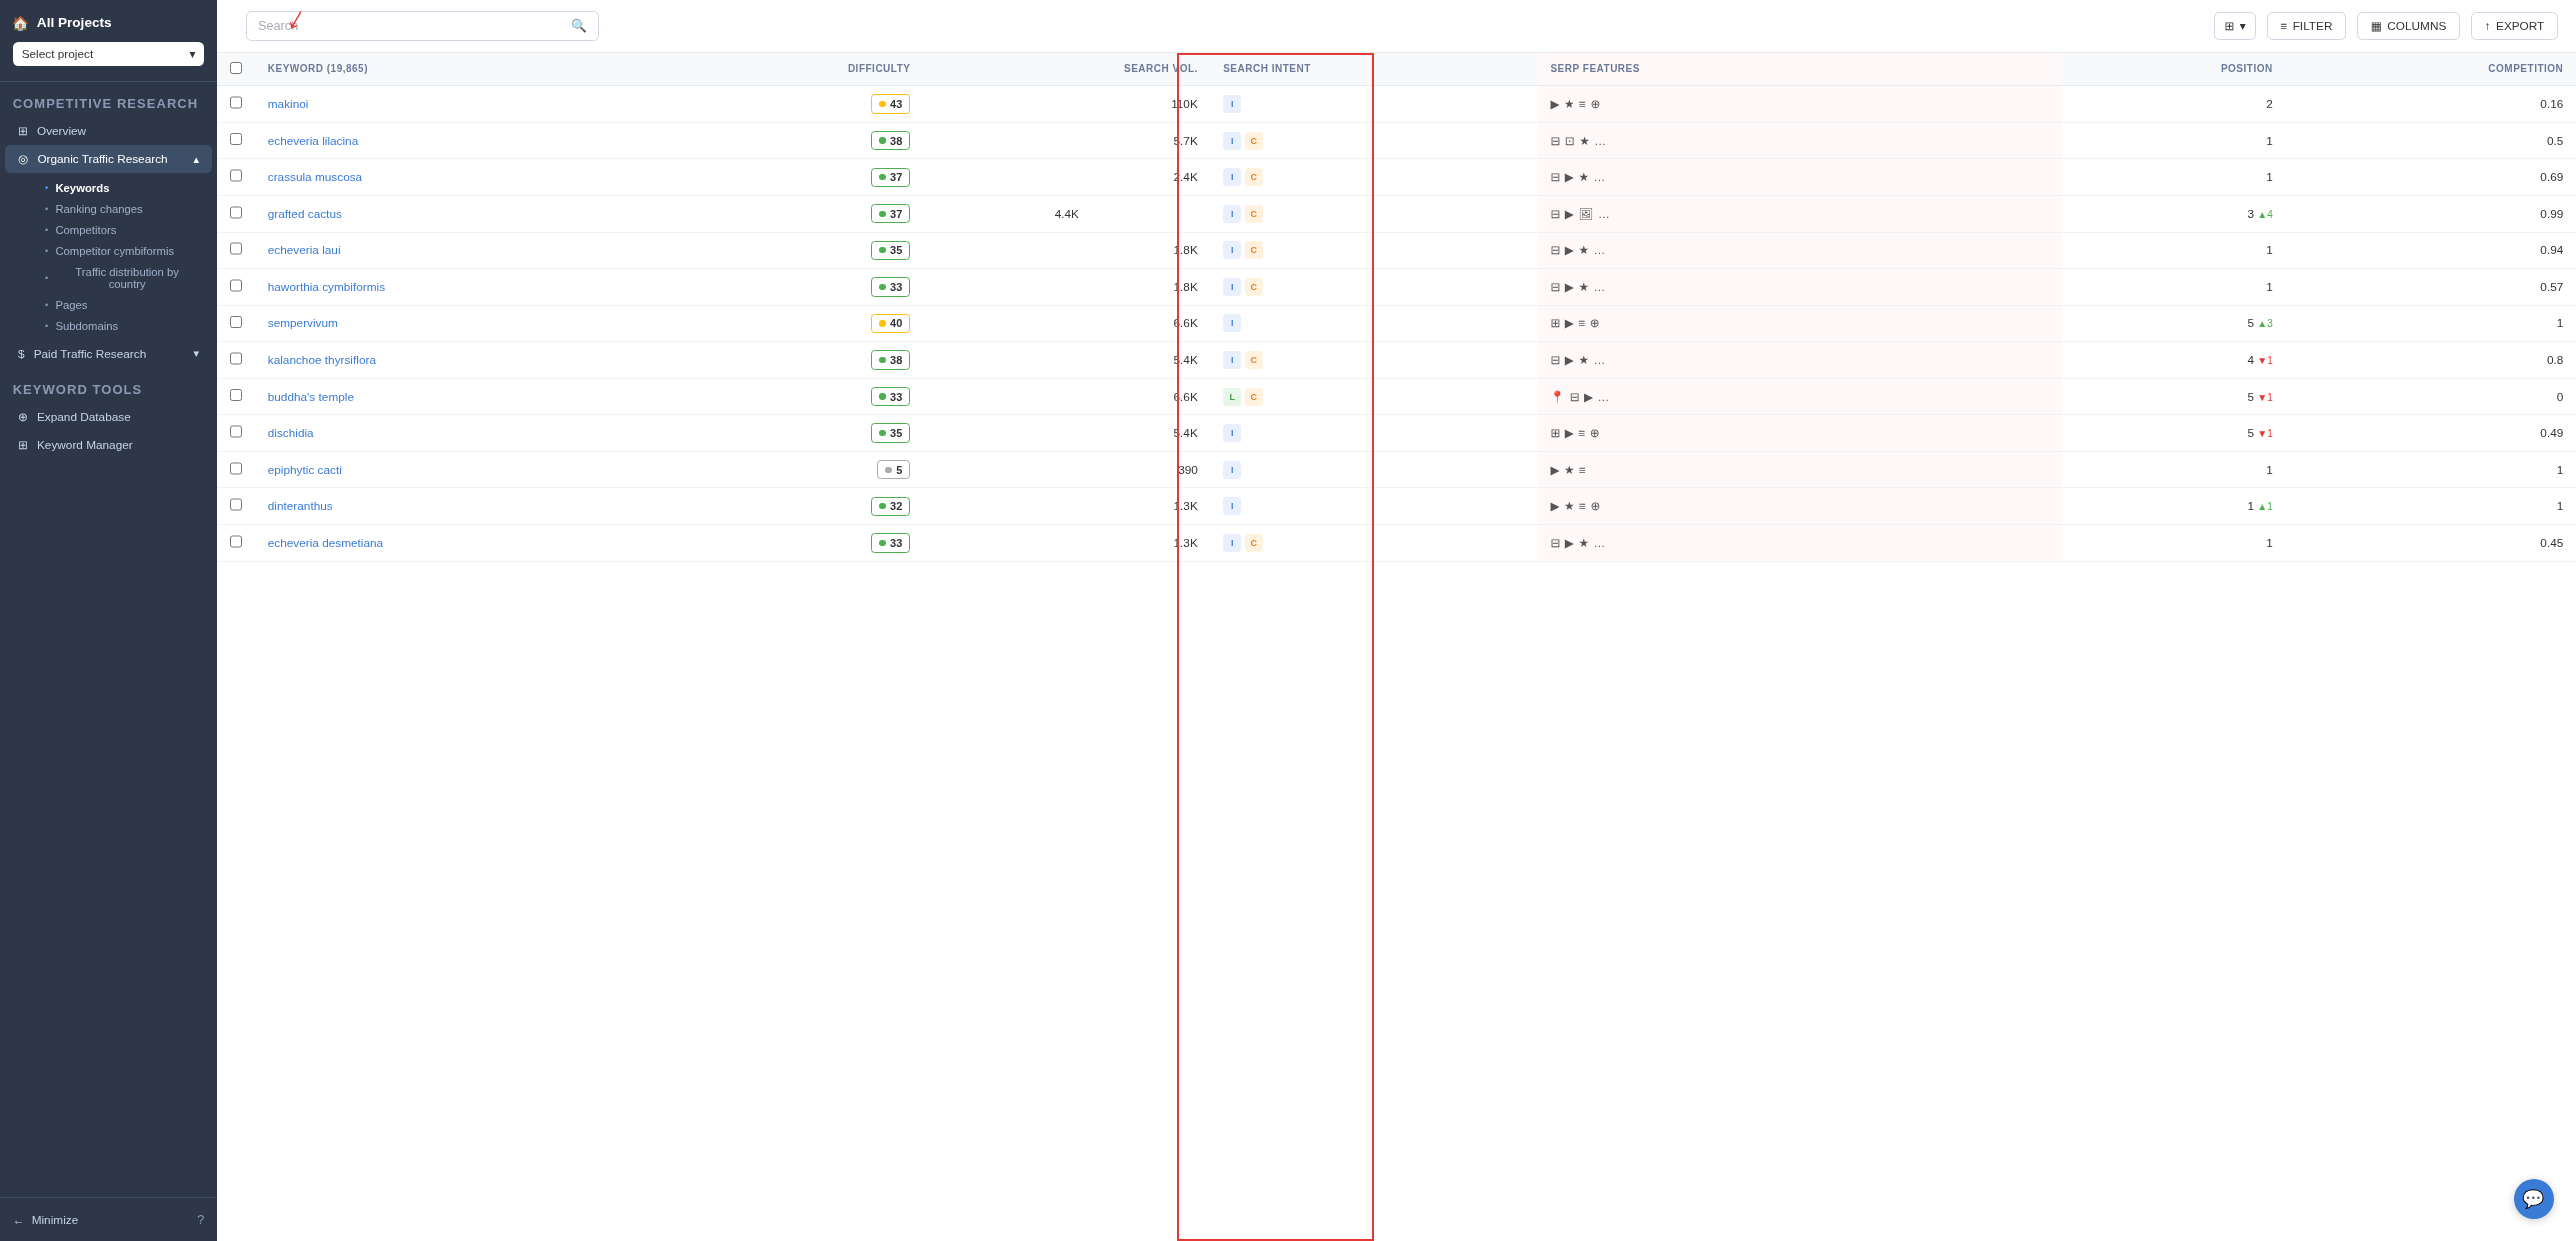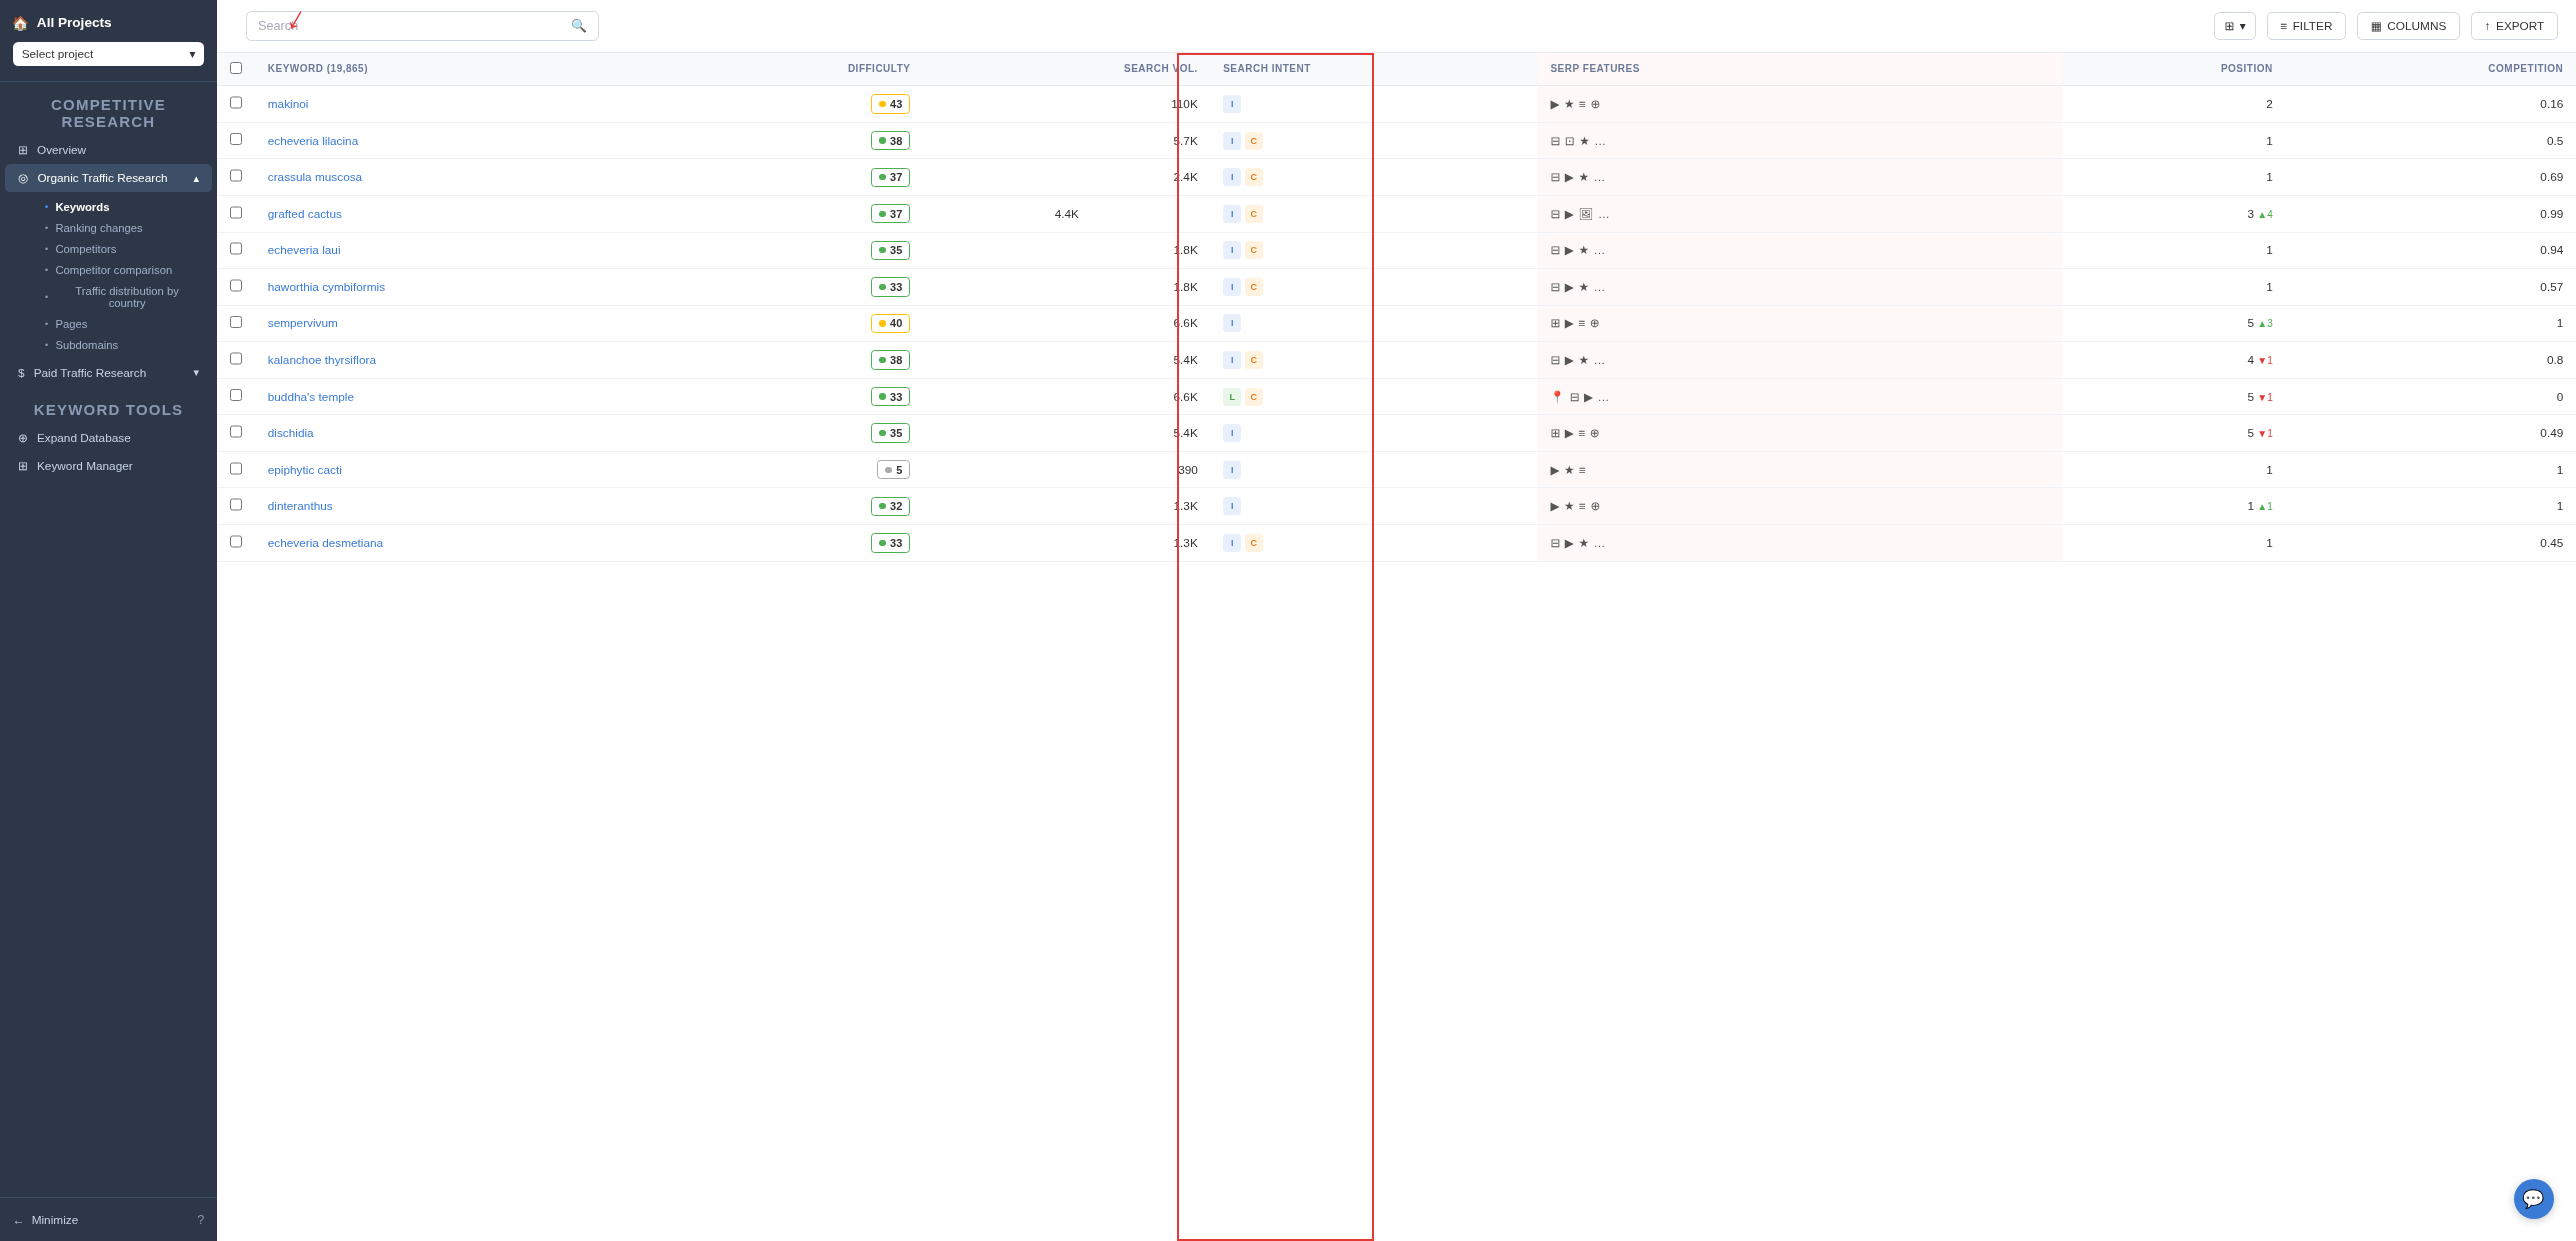--- a/index.html
+++ b/index.html
@@ -35,27 +35,26 @@
       color: #333;
       border-radius: 5.4px;
       padding: 5.4px 9px;
       display: flex;
       align-items: center;
       justify-content: space-between;
       cursor: pointer;
       font-size: 11.8px;
     }
     .section-label {
-      font-size: 15px;
+      font-size: 13px;
       font-weight: 700;
       color: #8a99b3;
       letter-spacing: 0.08em;
       padding: 14.5px 12.7px 5.4px;
       text-transform: uppercase;
-      text-align: center;
     }
     .nav-item {
       display: flex;
       align-items: center;
       gap: 9px;
       padding: 7.2px 12.7px;
       cursor: pointer;
       color: #c8d3e6;
       font-size: 11.8px;
       border-radius: 5.4px;
@@ -297,21 +296,21 @@
       <div class="sub-nav-item active">
         <span>Keywords</span>
       </div>
       <div class="sub-nav-item">
         <span>Ranking changes</span>
       </div>
       <div class="sub-nav-item">
         <span>Competitors</span>
       </div>
       <div class="sub-nav-item">
-        <span>Competitor comparison</span>
+        <span>Competitor cymbiformis</span>
       </div>
       <div class="sub-nav-item">
         <span>Traffic distribution by country</span>
       </div>
       <div class="sub-nav-item">
         <span>Pages</span>
       </div>
       <div class="sub-nav-item">
         <span>Subdomains</span>
       </div>

